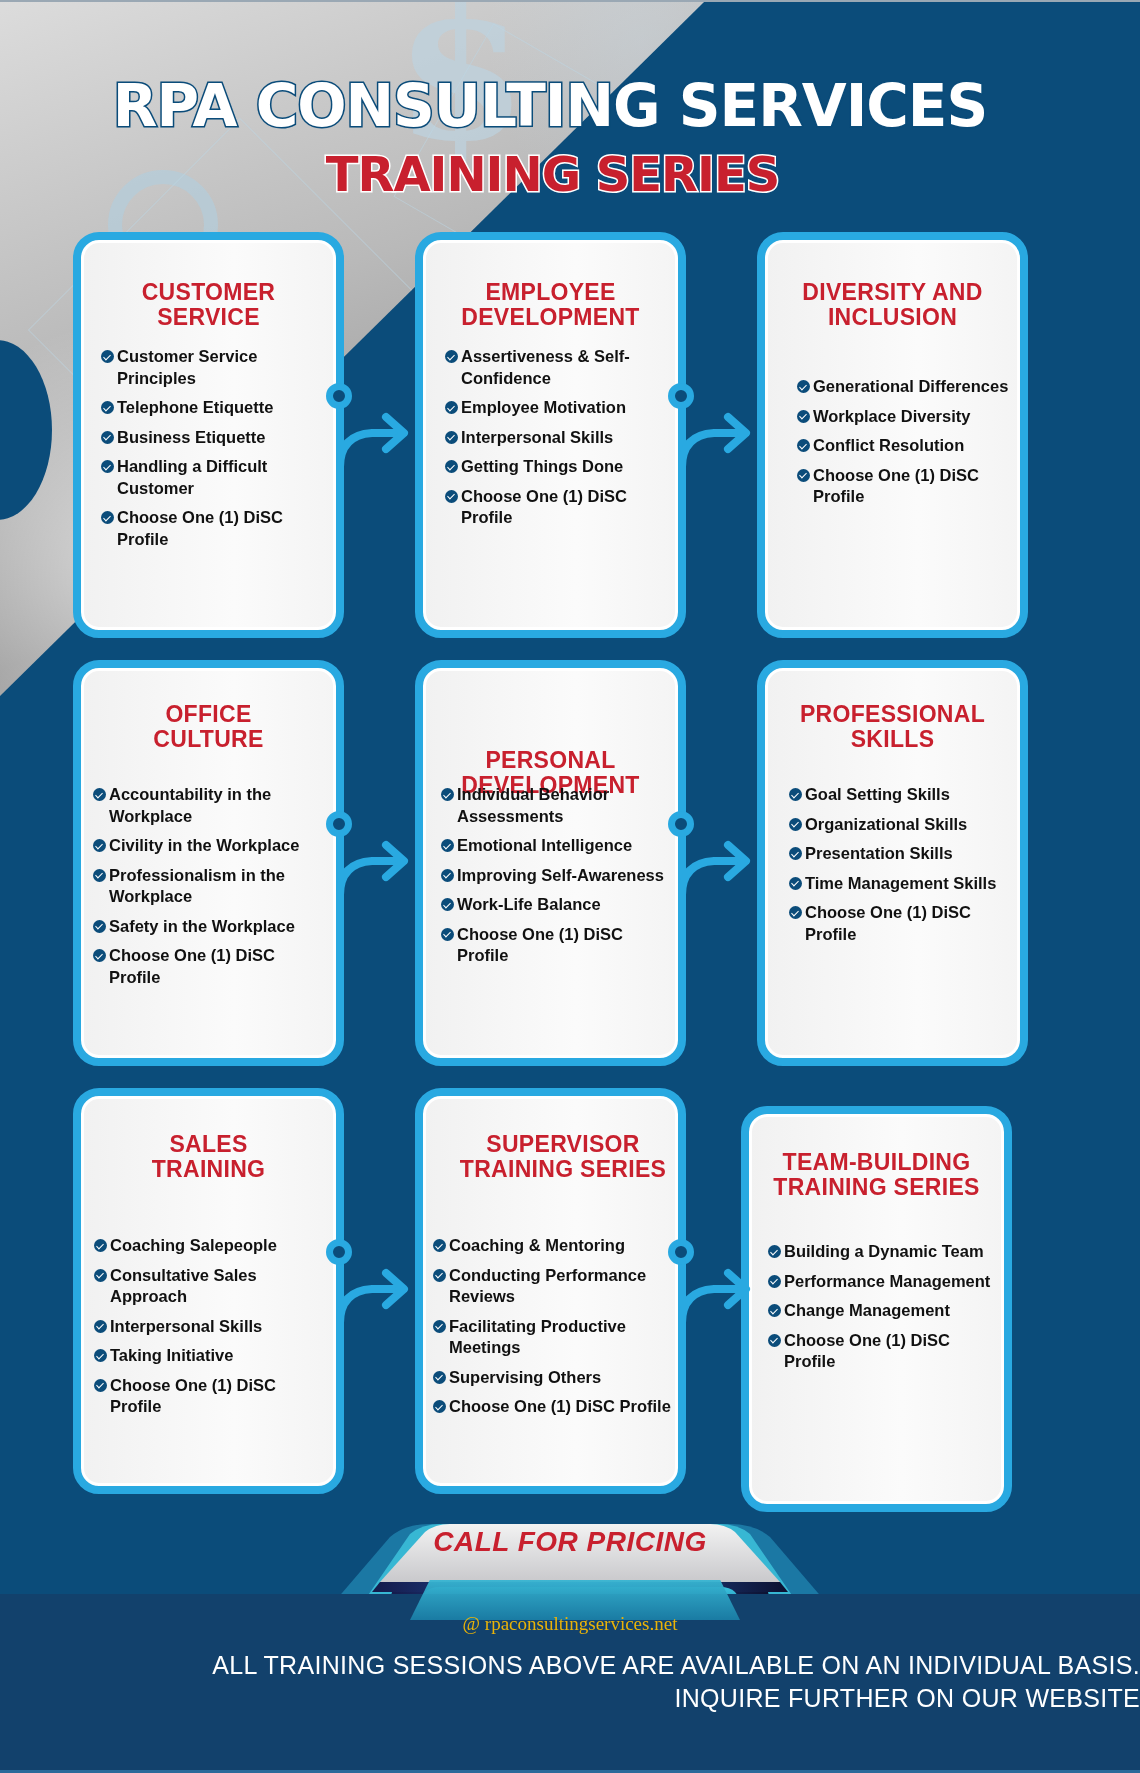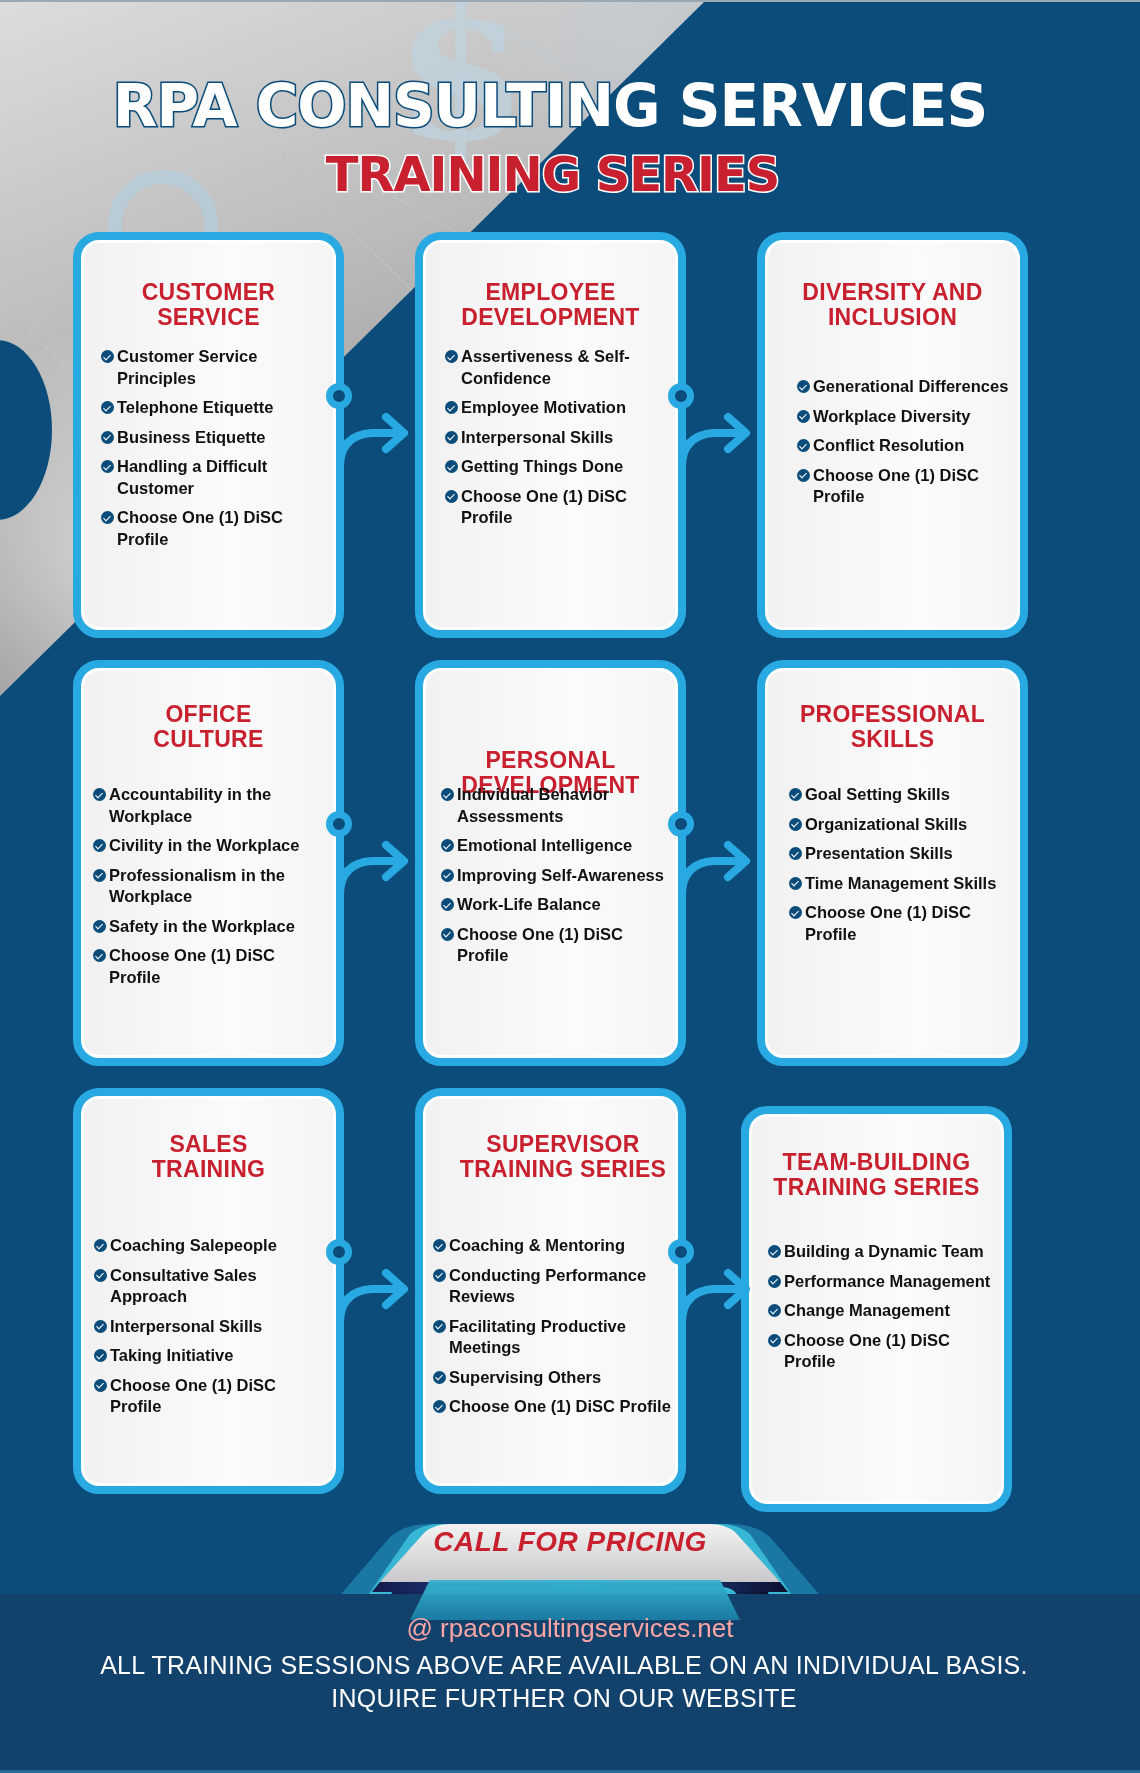--- a/index.html
+++ b/index.html
@@ -102,24 +102,24 @@
     }
     .footer-cap {
       position: absolute; left: 410px; top: 1580px; width: 330px; height: 40px;
       background: linear-gradient(180deg, #37b5d2 0%, #1a7ea6 100%);
       clip-path: polygon(6% 0, 94% 0, 100% 100%, 0 100%);
       border-radius: 10px 10px 0 0;
       opacity: 0.95;
     }
     .footer-url {
       position: absolute; left: 0; right: 0; top: 1613px; text-align: center;
-      color: #fca5a5; font-family: Liberation Sans, sans-serif; font-size: 26px;
+      color: #eab308; font-family: Liberation Serif, serif; font-size: 19px;
     }
     .footer-note {
-      position: absolute; left: 0; right: 12px; top: 1649px; text-align: center;
+      position: absolute; left: 0; right: 0; top: 1649px; text-align: right;
       color: #ffffff; font-family: "Liberation Sans", sans-serif; font-size: 25px;
       line-height: 33px; letter-spacing: 0.3px; white-space: pre-line;
     }
     .bottom-strip { position: absolute; left: 0; top: 1770px; width: 1140px; height: 3px; background: #2a6a9a; }
   </style>
 </head>
 <body>
 
 <div class="bg-photo">
   <div class="bg-dollar">$</div>

